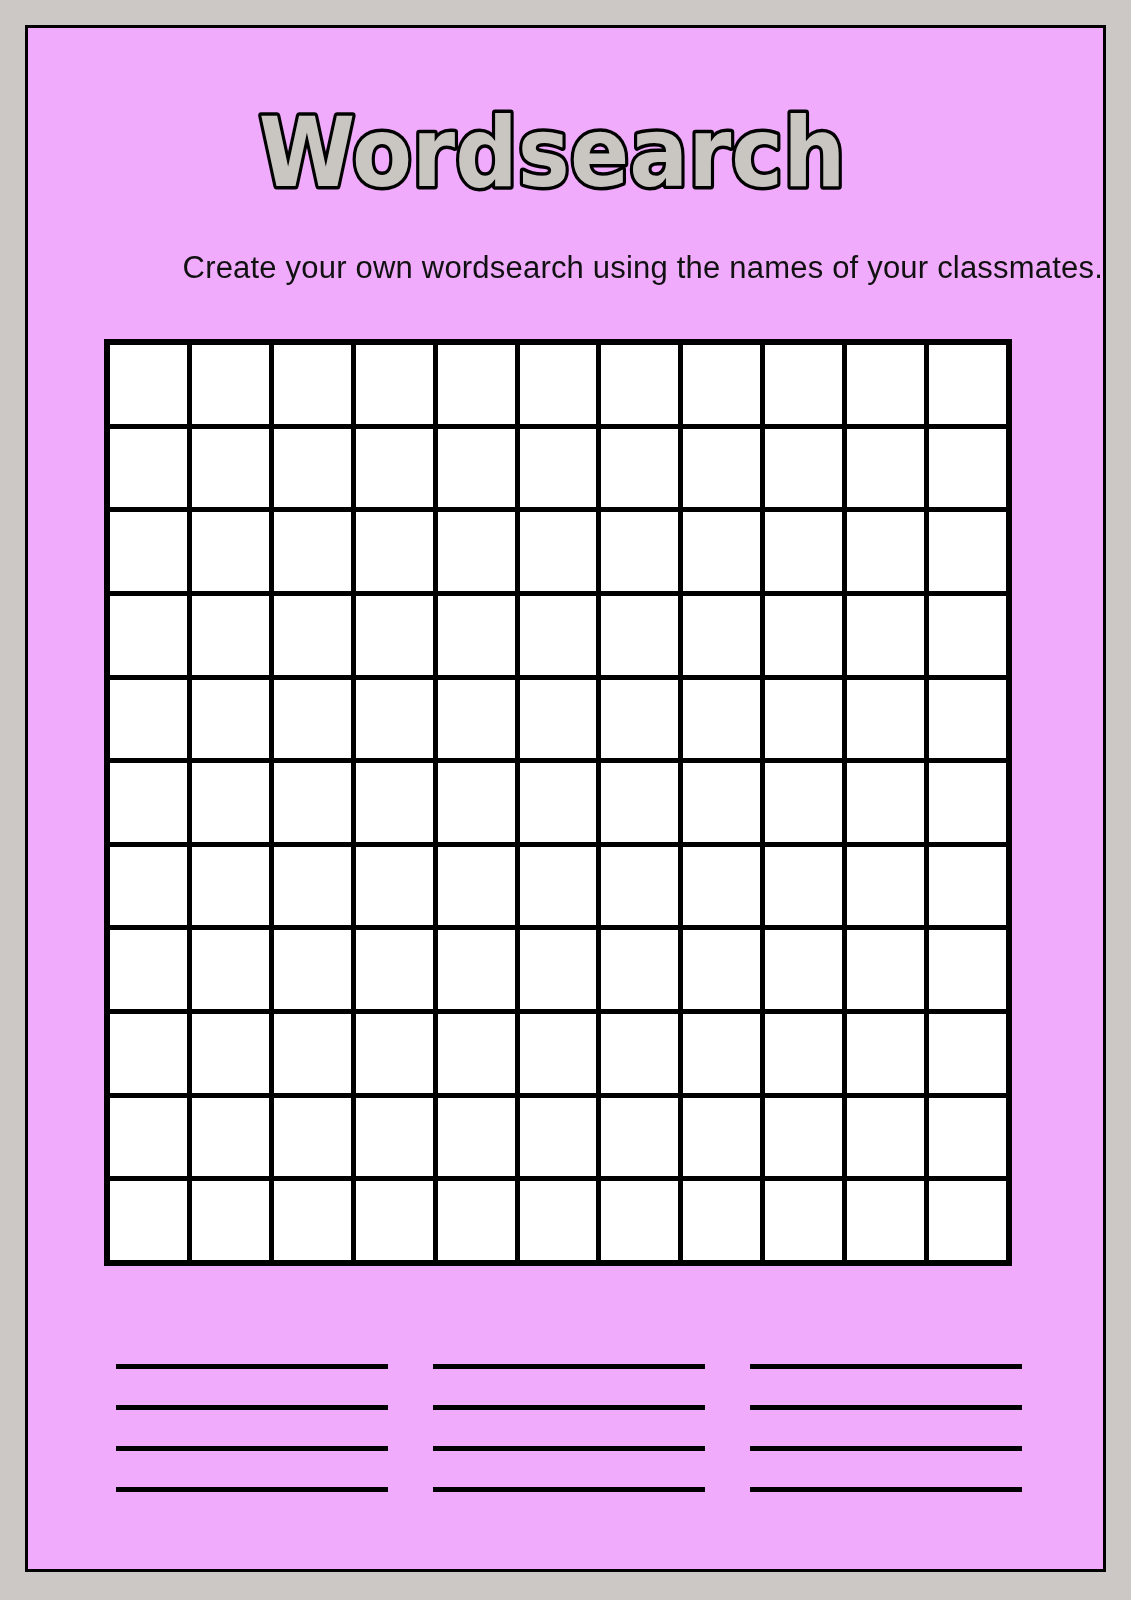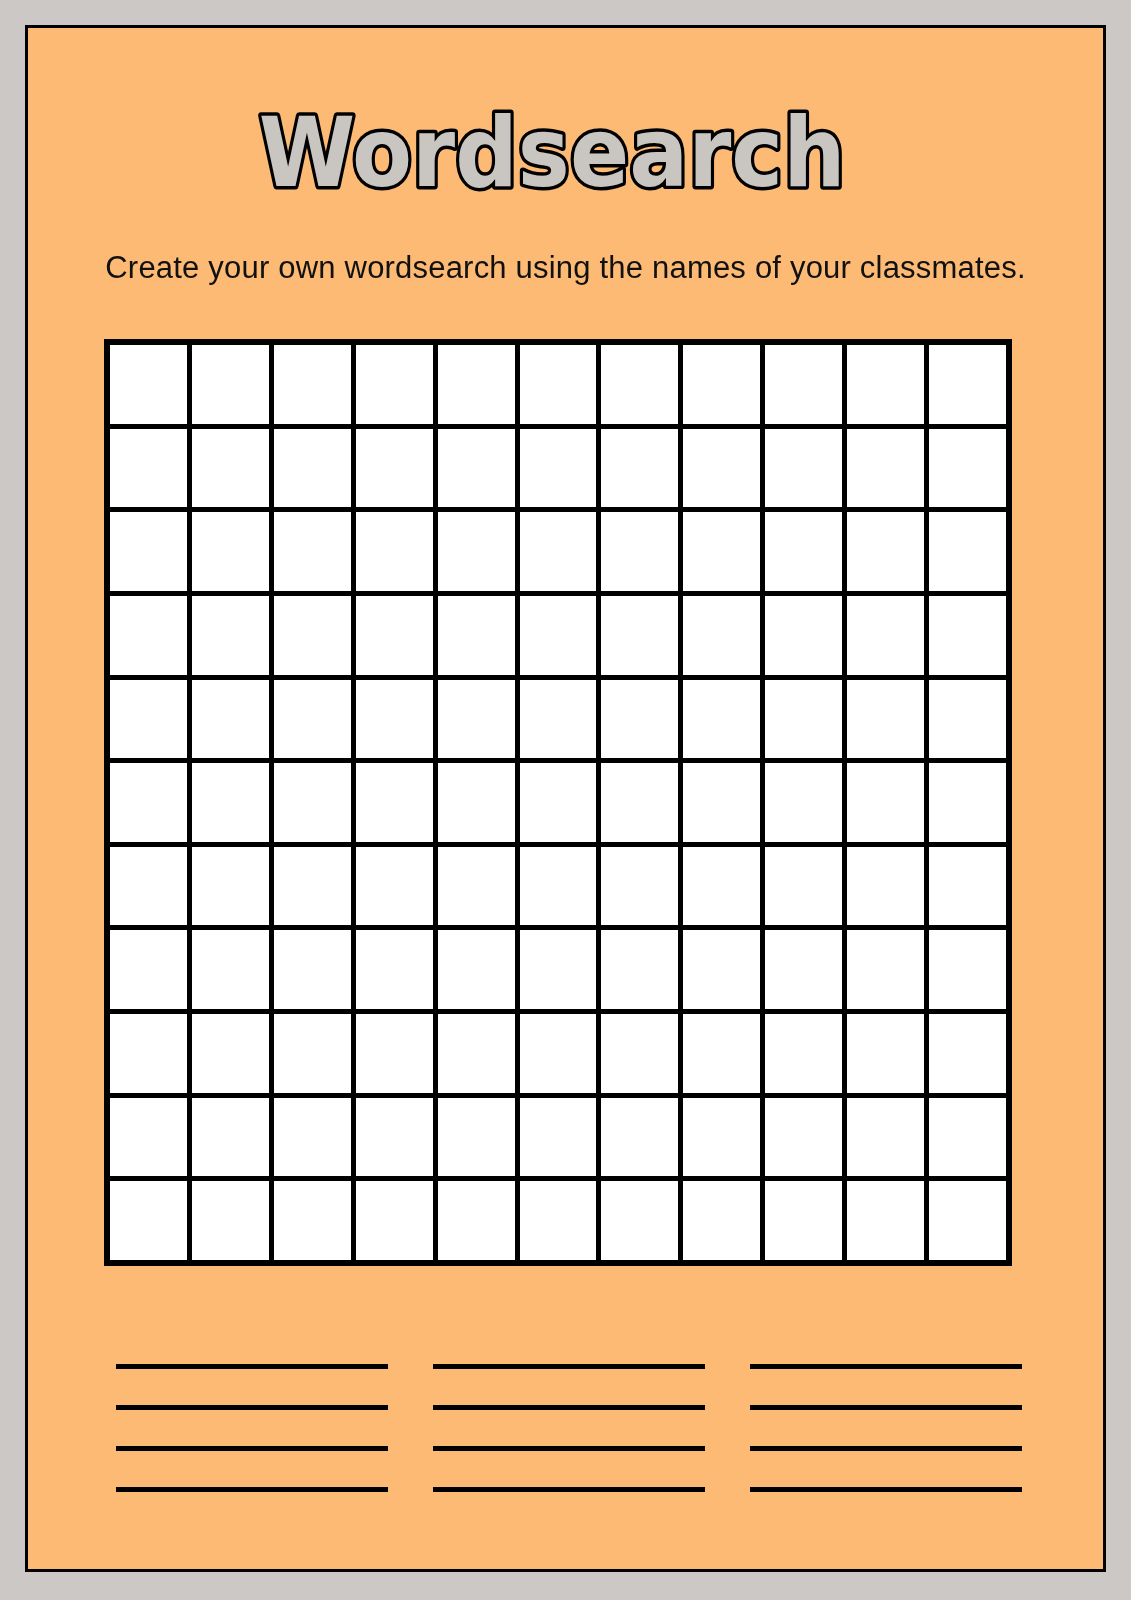--- a/index.html
+++ b/index.html
@@ -8,21 +8,21 @@
     position: relative;
     background: #cbc8c5;
     font-family: "Liberation Sans", sans-serif;
     overflow: hidden;
   }
   .sheet {
     position: absolute;
     left: 25px; top: 25px;
     width: 1081px; height: 1547px;
     box-sizing: border-box;
-    background: #fdba74;
+    background: #f0abfc;
     border: 3px solid #000000;
   }
   .title-svg {
     position: absolute;
     left: 0; top: 55px;
     width: 100%; height: 135px;
     display: block;
   }
   .title-text {
     font-family: "DejaVu Sans", sans-serif;
@@ -32,21 +32,21 @@
     stroke-width: 7px;
     stroke-linejoin: round;
     paint-order: stroke fill;
     text-anchor: middle;
   }
   .instruction {
     position: absolute;
     left: 0; right: 0;
     top: 222px;
     margin: 0;
-    text-align: center;
+    text-align: right;
     font-size: 31px;
     letter-spacing: 0.2px;
     color: #111111;
   }
   .grid {
     position: absolute;
     left: 76px; top: 311px;
     width: 908px; height: 927px;
     box-sizing: border-box;
     background: #000000;

